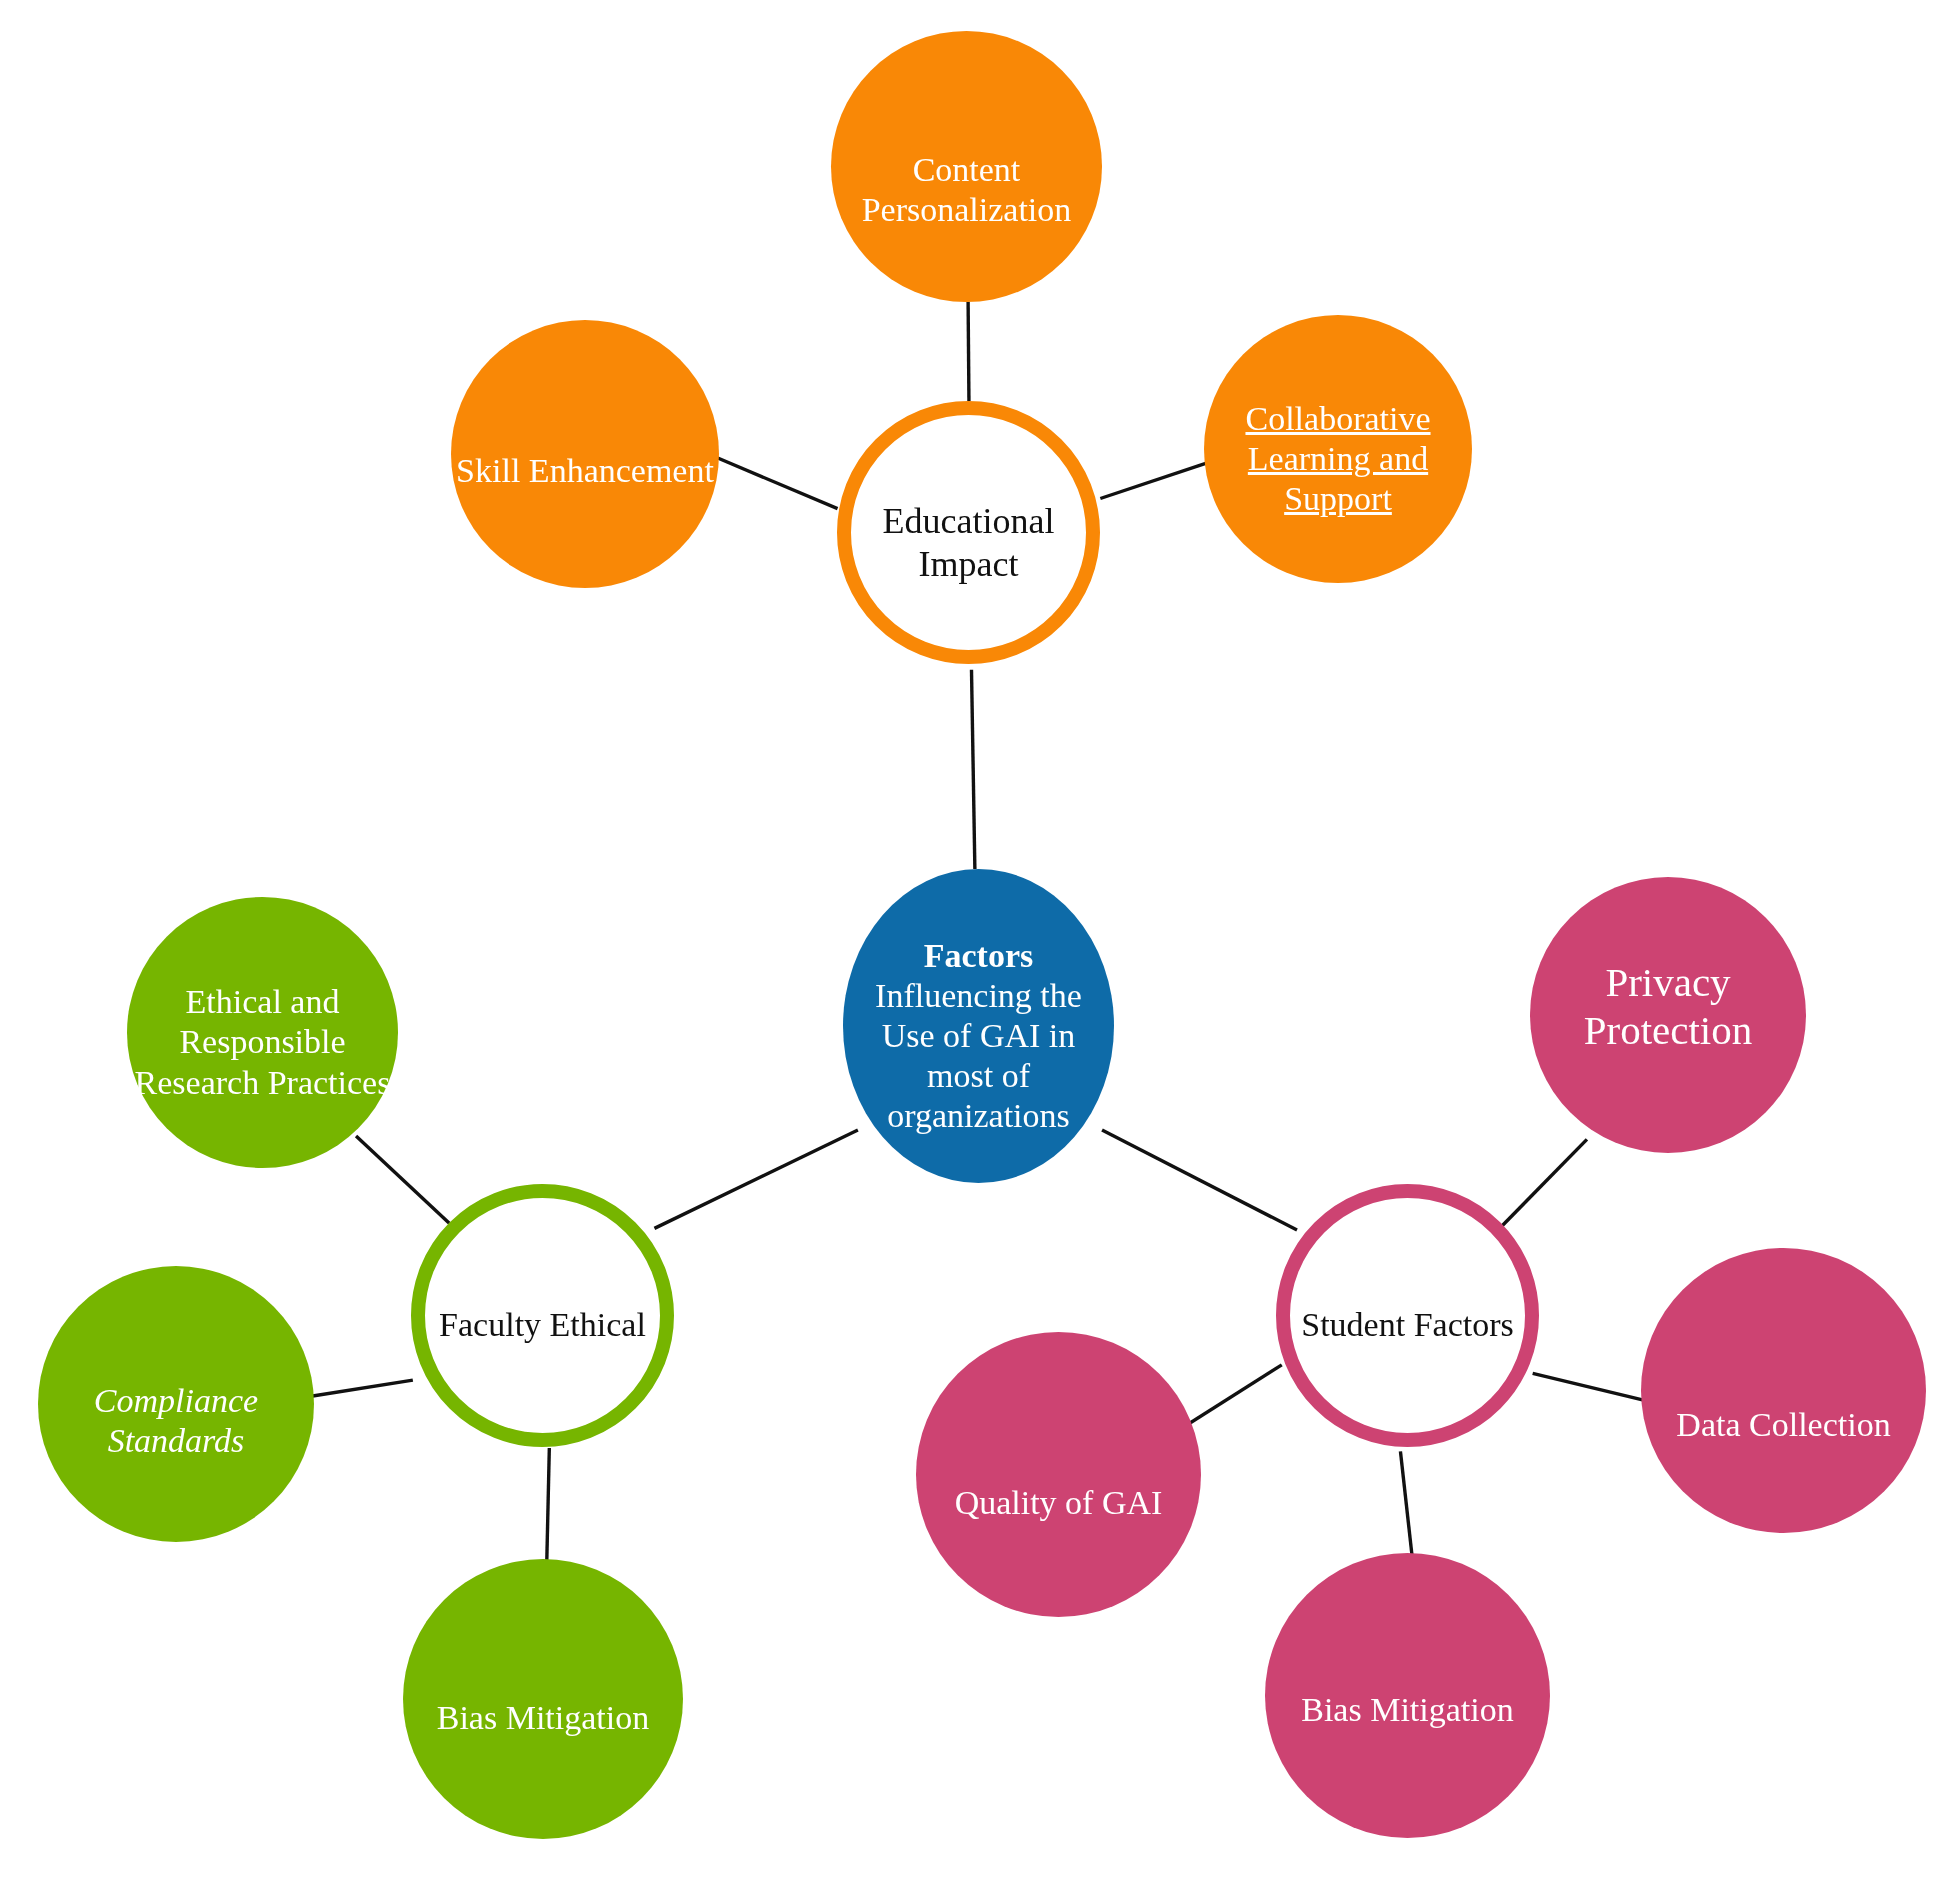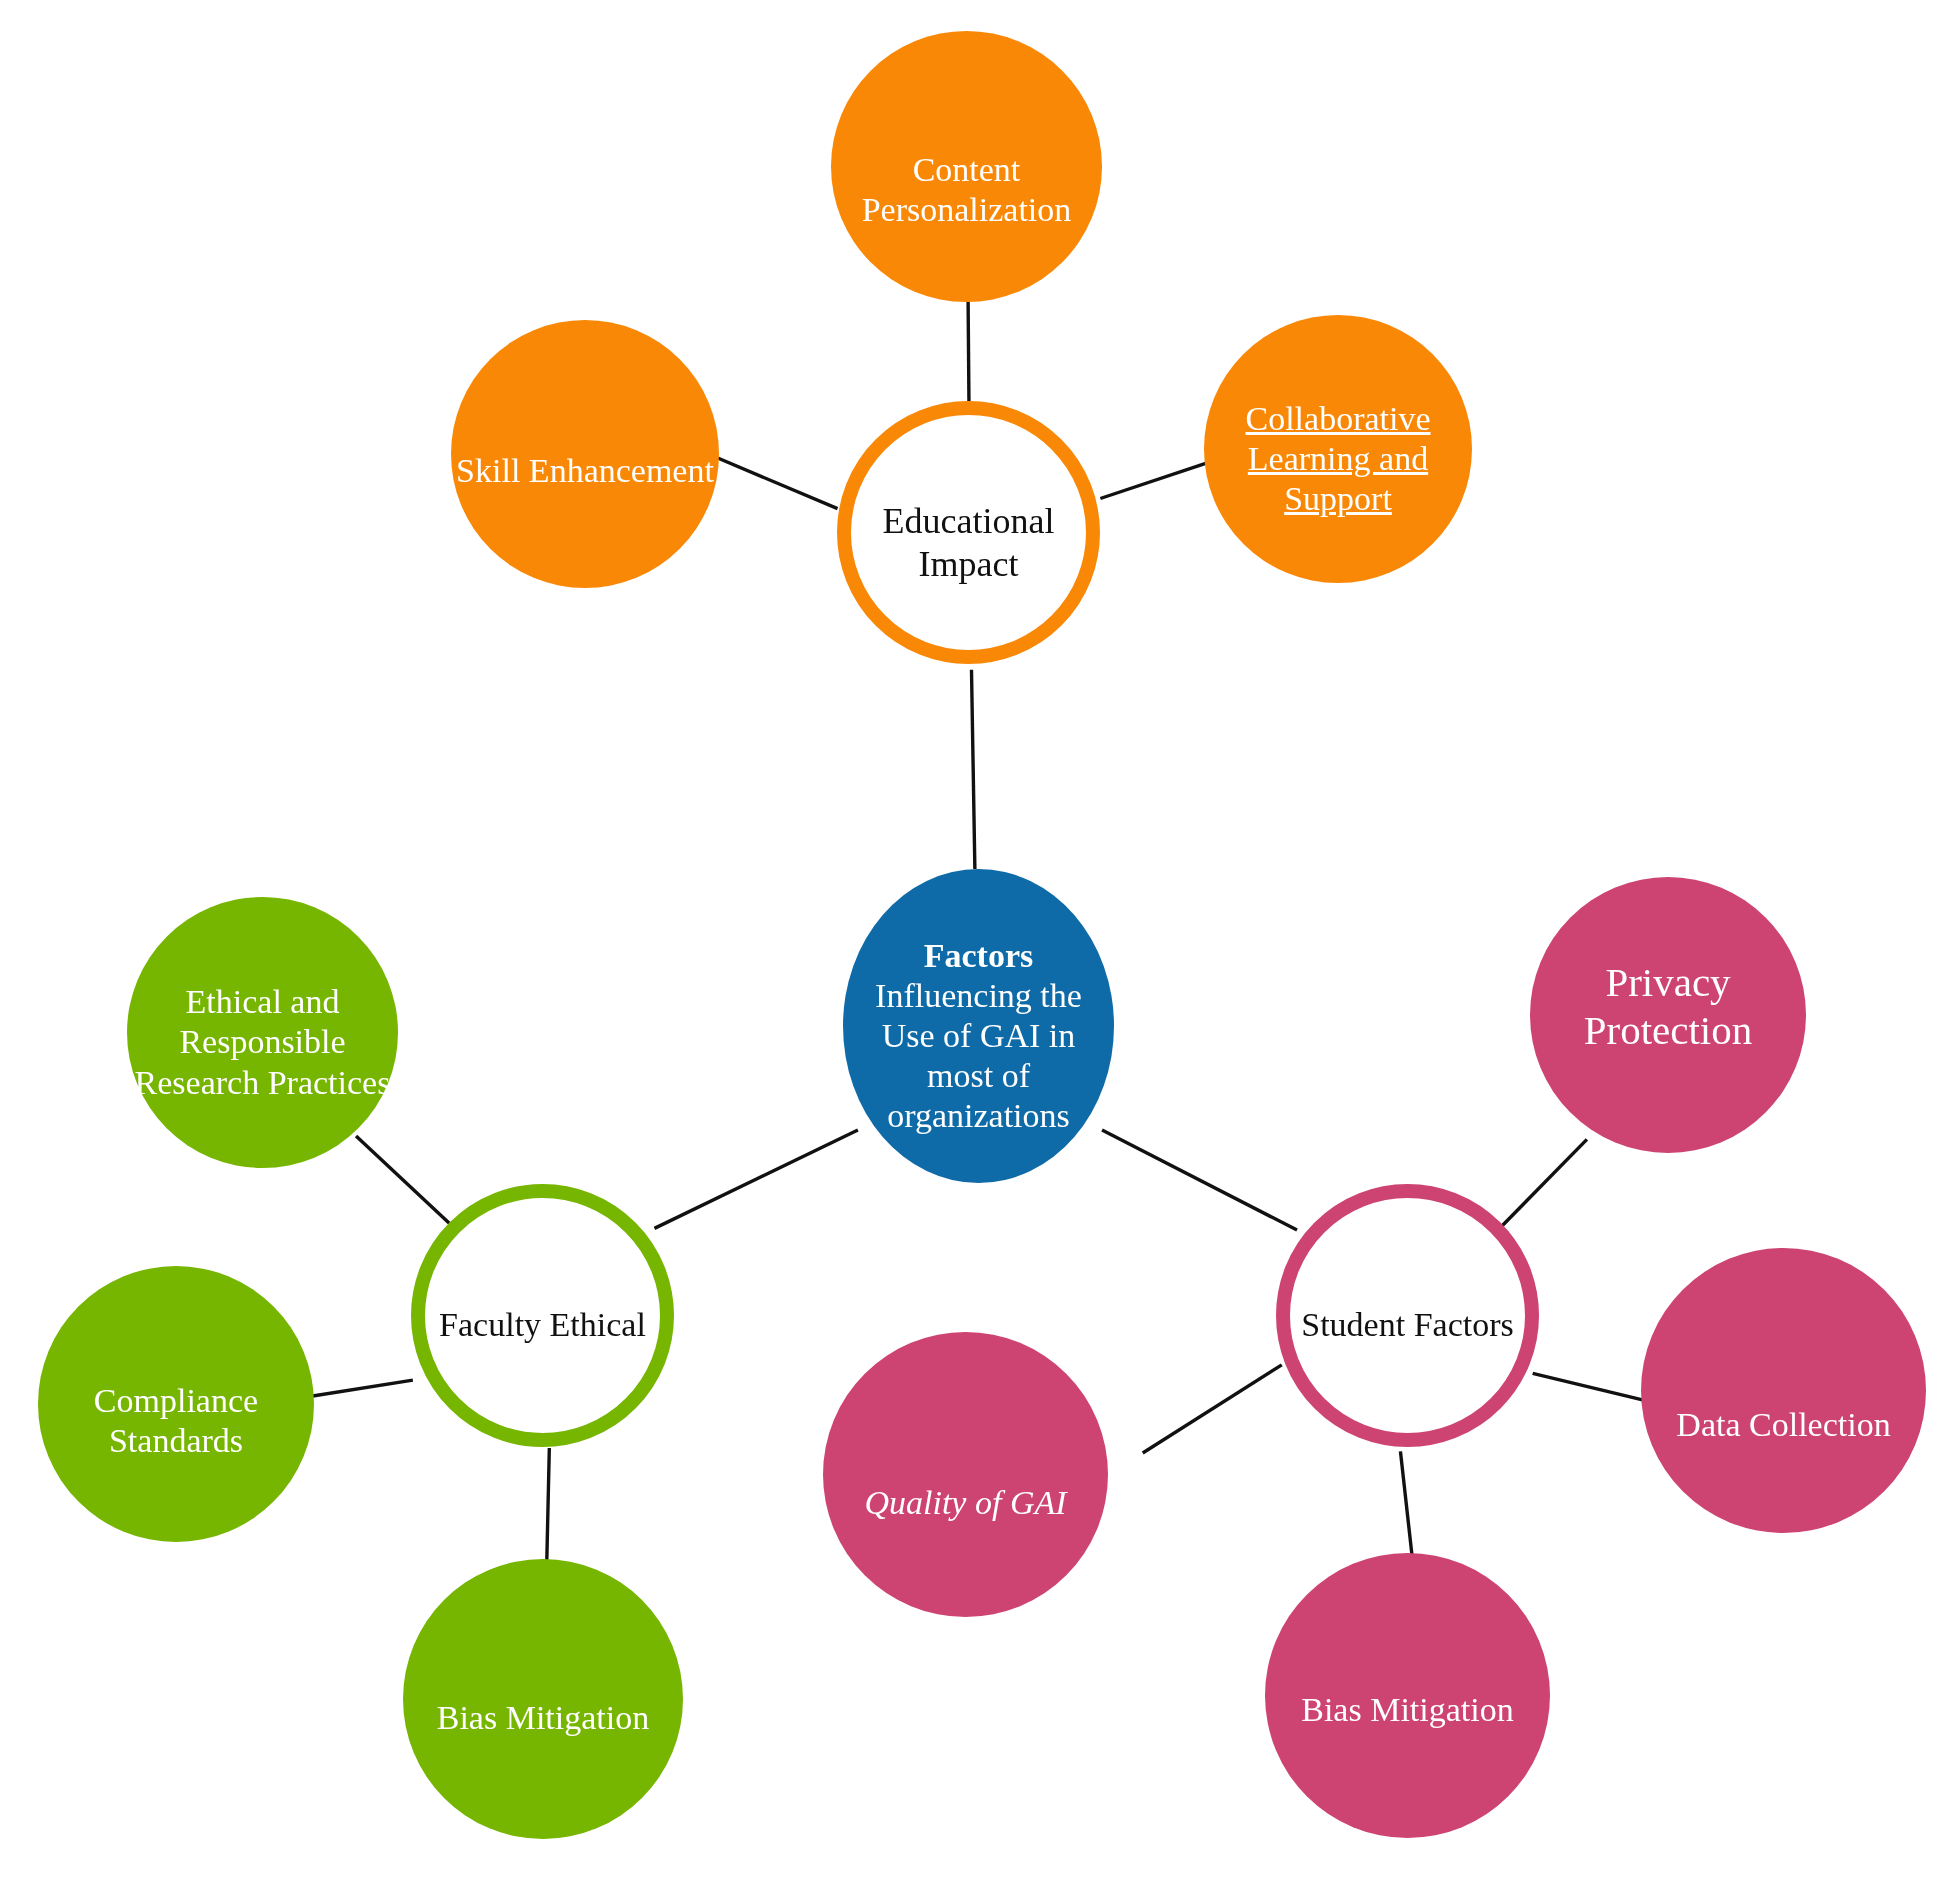--- a/index.html
+++ b/index.html
@@ -92,37 +92,37 @@
 Support</span>
       </div>
       <div class="node hub" style="left: 837px; top: 401px; width: 263px; height: 263px; font-size: 36px; border: 14.4px solid rgb(249, 136, 6);">
         <span class="label">Educational Impact</span>
       </div>
       <div class="node leaf" style="left: 127px; top: 897px; width: 271px; height: 271px; font-size: 34px; background: rgb(118, 181, 0);">
         <span class="label">Ethical and
 Responsible
 Research Practices</span>
       </div>
-      <div class="node leaf" style="left: 38px; top: 1266px; width: 276px; height: 276px; font-size: 34px; background: rgb(118, 181, 0);">
+      <div class="node leaf" style="left: 38px; top: 1266px; width: 276px; height: 276px; font-size: 34px; background: rgb(118, 181, 0); font-style: italic;">
         <span class="label" style="transform: translateY(6.8px);">Compliance
 Standards</span>
       </div>
       <div class="node leaf" style="left: 403px; top: 1559px; width: 280px; height: 280px; font-size: 34px; background: rgb(118, 181, 0);">
         <span class="label" style="transform: translateY(8.5px);">Bias Mitigation</span>
       </div>
       <div class="node hub" style="left: 411px; top: 1184px; width: 263px; height: 263px; font-size: 34px; border: 14.4px solid rgb(118, 181, 0);">
         <span class="label">Faculty Ethical</span>
       </div>
       <div class="node leaf" style="left: 1530px; top: 877px; width: 276px; height: 276px; font-size: 41px; background: rgb(205, 67, 114);">
         <span class="label" style="transform: translateY(-18.6px);">Privacy Protection</span>
       </div>
       <div class="node leaf" style="left: 1641px; top: 1248px; width: 285px; height: 285px; font-size: 34px; background: rgb(205, 67, 114);">
         <span class="label" style="transform: translateY(25.4px);">Data Collection</span>
       </div>
-      <div class="node leaf" style="left: 823px; top: 1332px; width: 285px; height: 285px; font-size: 34px; background: rgb(205, 67, 114); font-style: italic;">
+      <div class="node leaf" style="left: 916px; top: 1332px; width: 285px; height: 285px; font-size: 34px; background: rgb(205, 67, 114);">
         <span class="label" style="transform: translateY(18.6px);">Quality of GAI</span>
       </div>
       <div class="node leaf" style="left: 1265px; top: 1553px; width: 285px; height: 285px; font-size: 34px; background: rgb(205, 67, 114);">
         <span class="label" style="transform: translateY(5.1px);">Bias Mitigation</span>
       </div>
       <div class="node hub" style="left: 1276px; top: 1184px; width: 263px; height: 263px; font-size: 34px; border: 14.4px solid rgb(205, 67, 114);">
         <span class="label">Student Factors</span>
       </div>
     </div>
 </div>

